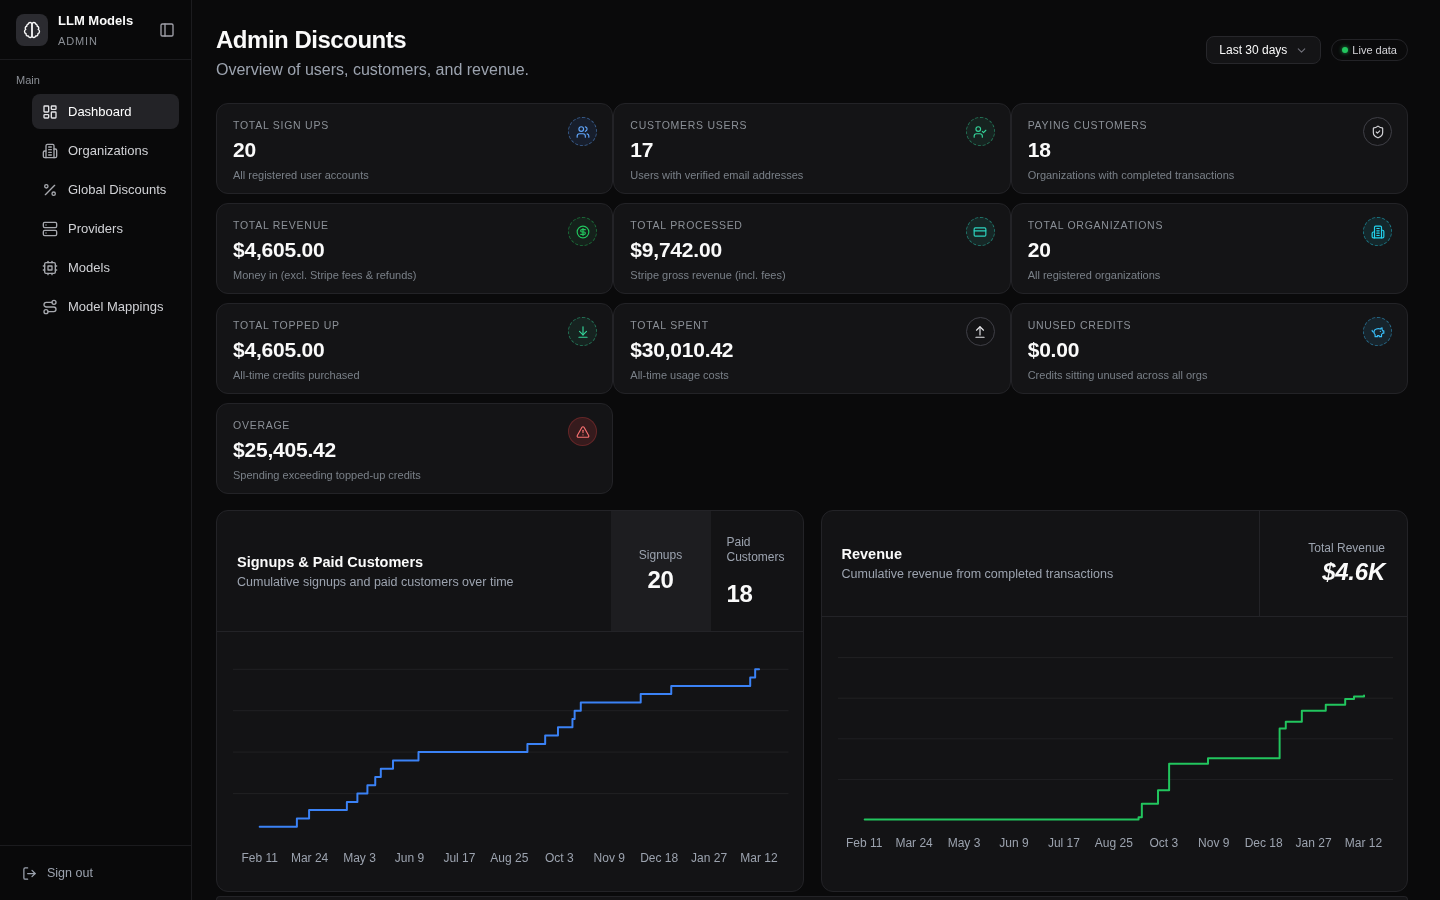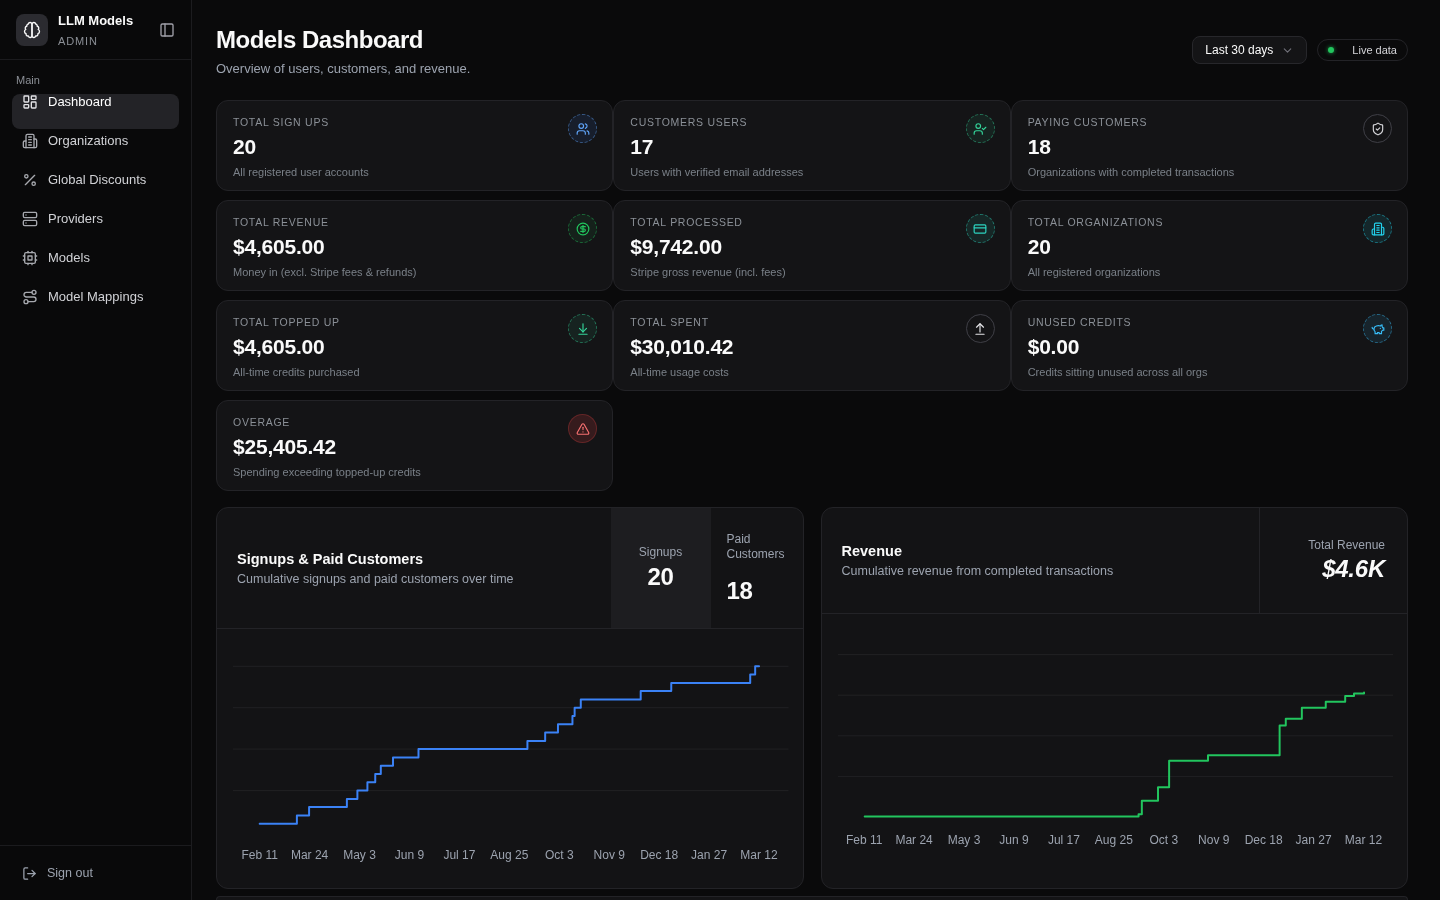--- a/index.html
+++ b/index.html
@@ -23,48 +23,48 @@
   .logo-tile svg { width:18px; height:18px; }
   .brand-text { flex:1; min-width:0; }
   .brand-title { font-size:13px; font-weight:700; color:#fafafa; line-height:15px; }
   .brand-sub { font-size:11px; letter-spacing:.08em; color:#8b8f96; margin-top:7px; }
   .collapse-btn { color:#a1a1aa; display:flex; align-items:center; cursor:pointer; padding:4px; }
   .collapse-btn svg { width:16px; height:16px; }
   .sidebar-divider { border-top:1px solid #1b1b1e; margin:0 0 0 0; }
   .nav-section { padding:10px 12px 0 12px; flex:1; }
   .nav-section-label { font-size:11px; color:#8b8f96; padding:4px 4px 8px 4px; }
   .nav-item {
-    display:flex; align-items:flex-start; gap:10px; height:35px; padding:0 10px;
-    border-radius:8px; margin-bottom:4px; cursor:pointer; color:#d1d2d6;
+    display:flex; align-items:center; gap:10px; height:35px; padding:0 10px;
+    border-radius:8px; margin-bottom:4px; cursor:pointer; color:#d1d2d6;margin-left:20px;
   }
   .nav-item.active { background:#232327; color:#ffffff; }
   .nav-icon { display:flex; color:#a7a9af; }
   .nav-icon svg { width:16px; height:16px; }
   .nav-item.active .nav-icon { color:#e4e4e7; }
   .nav-label { font-size:13px; }
   .signout-wrap { border-top:1px solid #1b1b1e; padding:10px 12px; }
   .signout {
     display:flex; align-items:center; gap:10px; height:34px; padding:0 10px;
     border-radius:8px; color:#9ca3af; font-size:12.5px; cursor:pointer;
   }
   .signout svg { width:15px; height:15px; }
   
   .main { flex:1; height:100%; padding:26px 32px 0 24px; position:relative; overflow:hidden; }
   .page-header { display:flex; align-items:flex-start; justify-content:space-between; }
   .page-title { font-size:24px; font-weight:700; letter-spacing:-0.02em; }
-  .page-subtitle { font-size:13px; color:#9ca3af; margin-top:7px; }
+  .page-subtitle { font-size:16px; color:#9ca3af; margin-top:7px; }
   .header-controls { display:flex; align-items:center; gap:10px; margin-top:10px; }
   .range-btn {
     display:flex; align-items:center; gap:8px; background:#141416;
     border:1px solid #27272b; border-radius:8px; padding:6px 12px;
     font-size:12px; color:#fafafa; cursor:pointer;
   }
   .range-btn svg { width:13px; height:13px; color:#71717a; }
   .live-badge {
-    display:flex; align-items:center; gap:18px; border:1px solid #232327;
+    display:flex; align-items:center; gap:4px; border:1px solid #232327;
     border-radius:999px; padding:4px 10px; font-size:11px; color:#d4d4d8;
   }
   .live-dot { width:6px; height:6px; border-radius:50%; background:#22c55e; box-shadow:0 0 4px rgba(34,197,94,.8); }
   
   .stats-grid {
     margin-top:24px; display:grid; grid-template-columns:repeat(3,1fr);
     gap:9px 0;
   }
   .stat-card {
     position:relative; background:#141416; border:1px solid #232327;
@@ -235,21 +235,21 @@
           </svg>
         </span>
       <span>Sign out</span>
     </div>
   </div>
 </aside>
 
 <main class="main">
   <div class="page-header">
     <div>
-      <h1 class="page-title">Models Dashboard</h1>
+      <h1 class="page-title">Admin Discounts</h1>
       <div class="page-subtitle">Overview of users, customers, and revenue.</div>
     </div>
     <div class="header-controls">
       <button class="range-btn">
         <span>Last 30 days</span>
         <span style="display:flex">
             <svg viewBox="0 0 24 24" fill="none" stroke="currentColor" stroke-width="2" stroke-linecap="round" stroke-linejoin="round">
               <path d="m6 9 6 6 6-6"></path>
             </svg>
           </span>

